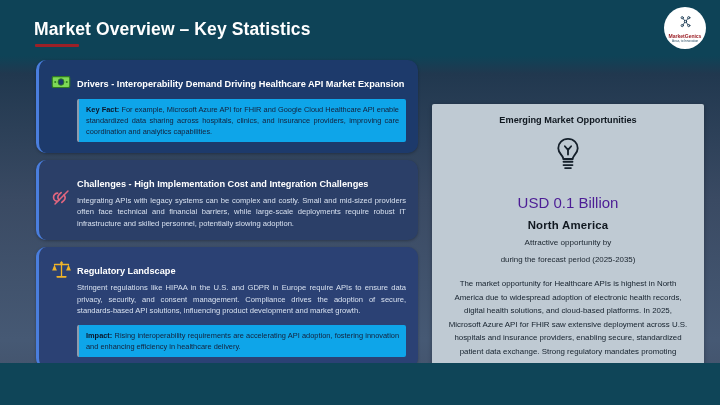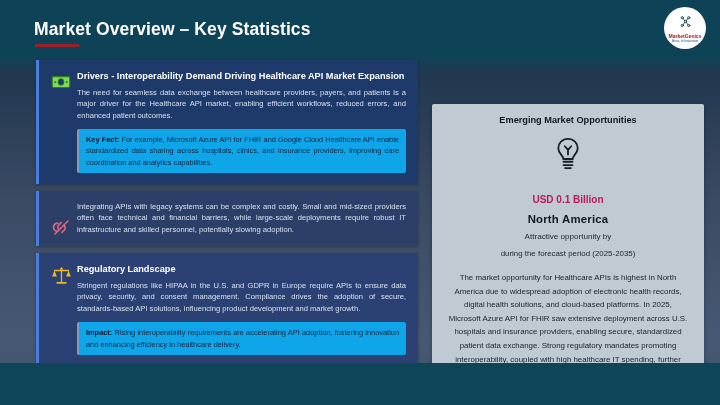--- a/index.html
+++ b/index.html
@@ -93,24 +93,24 @@
   #left-col {
     position: absolute;
     left: 36px; top: 60px;
     width: 382px;
   }
 
   .card {
     position: relative;
     background: #203c6e;
     border-left: 3px solid #4a7ede;
-    border-radius: 0;
+    border-radius: 10px;
     box-shadow: 0 1px 3px rgba(0,0,0,.28);
     margin-bottom: 7px;
-    padding: 10px 12px 11px 38px;
+    padding: 18px 12px 11px 38px;
   }
   .card.c1 { background: #1d3a6b; }
   .card.c2 { background: #2b3f68; }
   .card.c3 { background: #2b4174; }
 
   .card-icon {
     position: absolute;
     left: 11px;
     width: 22px; height: 22px;
     display: flex;
@@ -174,23 +174,23 @@
   #bulb-wrap {
     margin-top: 10px;
     height: 38px;
     display: flex;
     align-items: center;
     justify-content: center;
   }
 
   #panel-value {
     margin-top: 21px;
-    font-size: 10px;
-    font-weight: bold;
-    color: #be185d;
+    font-size: 15px;
+    font-weight: normal;
+    color: #4c1d95;
   }
   #panel-sub1 {
     margin-top: 7px;
     font-size: 8.1px;
     color: #1a242e;
   }
   #panel-region {
     margin-top: 8px;
     font-size: 11.4px;
     font-weight: bold;
@@ -251,33 +251,33 @@
     <div class="card c1">
       <div class="card-icon">
         <svg width="20" height="20" viewBox="0 0 24 24">
           <rect x="1.5" y="5.5" width="21" height="13" rx="1.6" fill="#7ed957" stroke="#2f7d1f" stroke-width="1.3"></rect>
           <ellipse cx="12" cy="12" rx="3.6" ry="4" fill="#1b3a6b" stroke="#2f7d1f" stroke-width="1"></ellipse>
           <circle cx="5.1" cy="12" r="1.25" fill="#2f7d1f"></circle>
           <circle cx="18.9" cy="12" r="1.25" fill="#2f7d1f"></circle>
         </svg>
       </div>
       <div class="card-title">Drivers - Interoperability Demand Driving Healthcare API Market Expansion</div>
-      <div class="card-body">The need for seamless data exchange between healthcare providers, payers, and patients is a major driver for the Healthcare API market, enabling efficient workflows, reduced errors, and enhanced patient outcomes.</div>
       <div class="callout"><b>Key Fact:</b><span> For example, Microsoft Azure API for FHIR and Google Cloud Healthcare API enable standardized data sharing across hospitals, clinics, and insurance providers, improving care coordination and analytics capabilities.</span></div>
     </div>
 
     <div class="card c2">
       <div class="card-icon">
         <svg width="21" height="21" viewBox="0 0 24 24" fill="none" stroke="#e2667f" stroke-width="1.9" stroke-linecap="round">
           <path d="M9.2 14.8 A4.2 4.2 0 0 1 9.2 8.6 L11.6 6.4"></path>
           <path d="M14.8 9.2 A4.2 4.2 0 0 1 14.8 15.4 L12.4 17.6"></path>
           <path d="M7.6 7.0 A4.0 4.0 0 0 0 7.6 16.4"></path>
           <line x1="4.6" y1="19.4" x2="19.4" y2="4.6" stroke-width="1.7"></line>
         </svg>
       </div>
+      <div class="card-title">Challenges - High Implementation Cost and Integration Challenges</div>
       <div class="card-body">Integrating APIs with legacy systems can be complex and costly. Small and mid-sized providers often face technical and financial barriers, while large-scale deployments require robust IT infrastructure and skilled personnel, potentially slowing adoption.</div>
     </div>
 
     <div class="card c3">
       <div class="card-icon">
         <svg width="21" height="21" viewBox="0 0 24 24" fill="none" stroke="#f0b429" stroke-width="1.5" stroke-linecap="round" stroke-linejoin="round">
           <line x1="12" y1="3.4" x2="12" y2="20"></line>
           <line x1="4" y1="6.3" x2="20" y2="6.3"></line>
           <line x1="7" y1="20.4" x2="17" y2="20.4" stroke-width="1.8"></line>
           <path d="M4 6.3 L1.3 13.2 L6.7 13.2 Z" fill="#f0b429" stroke="none"></path>

